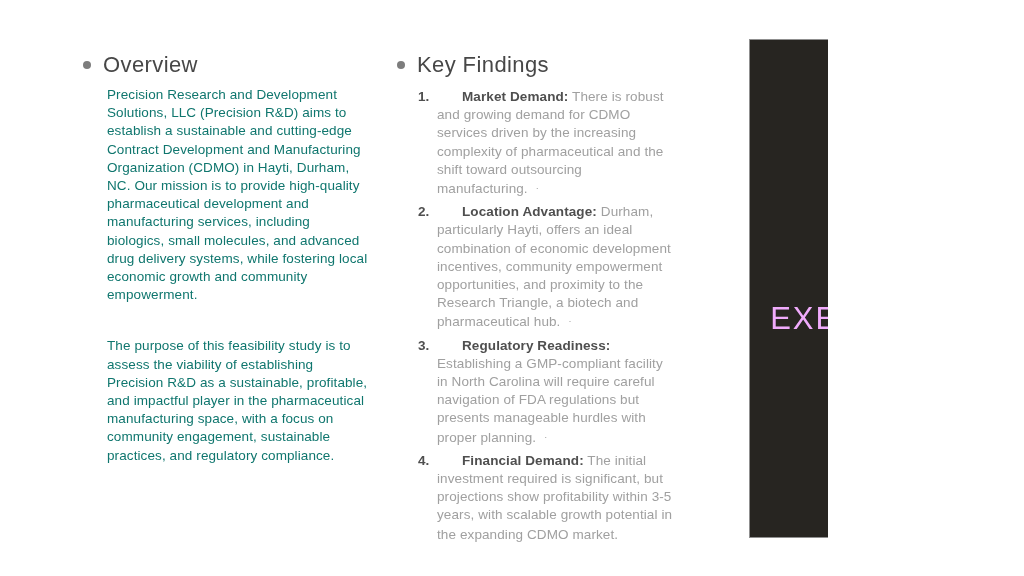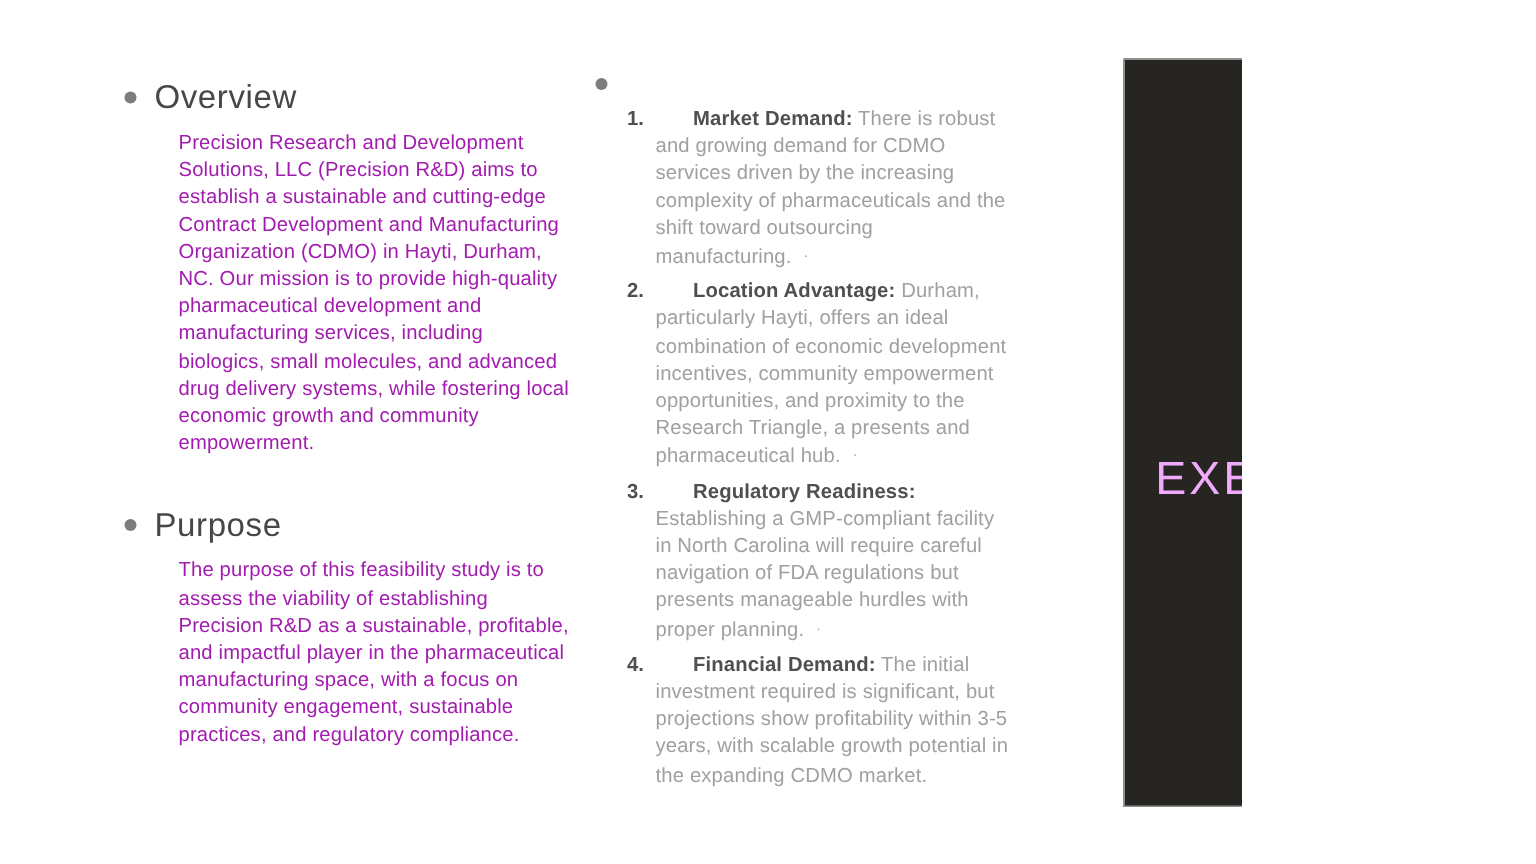--- a/index.html
+++ b/index.html
@@ -45,26 +45,26 @@
   }
   .section-title {
     font-size: 22px;
     font-weight: 300;
     color: #474747;
     letter-spacing: 0.4px;
     line-height: 26px;
   }
 
   .body-text {
-    margin-left: 36px;
+    margin-left: 24px;
     width: 264px;
     font-size: 13.5px;
     font-weight: 300;
     line-height: 18.2px;
-    color: #a21caf;
+    color: #0f766e;
     letter-spacing: 0.1px;
   }
 
   .section-purpose { margin-top: 33px; }
 
   
   .kf-list {
     margin-top: 10px;
     margin-left: 21px;
   }
@@ -152,45 +152,42 @@
 
     <div class="section">
       <div class="section-header">
         <span class="bullet"></span>
         <span class="section-title">Overview</span>
       </div>
       <div class="body-text">Precision Research and Development Solutions, LLC (Precision R&amp;D) aims to establish a sustainable and cutting-edge Contract Development and Manufacturing Organization (CDMO) in Hayti, Durham, NC. Our mission is to provide high-quality pharmaceutical development and manufacturing services, including biologics, small molecules, and advanced drug delivery systems, while fostering local economic growth and community empowerment.</div>
     </div>
 
     <div class="section section-purpose">
-      <div class="section-header">
-        <span class="bullet"></span>
-        <span class="section-title">Purpose</span>
-      </div>
       <div class="body-text">The purpose of this feasibility study is to assess the viability of establishing Precision R&amp;D as a sustainable, profitable, and impactful player in the pharmaceutical manufacturing space, with a focus on community engagement, sustainable practices, and regulatory compliance.</div>
     </div>
 
   </div>
 
   <div class="col-mid">
 
     <div class="section-header">
       <span class="bullet"></span>
+      <span class="section-title">Key Findings</span>
     </div>
 
     <div class="kf-list">
 
       <div class="kf-item">
         <span class="kf-num">1.</span>
-        <div class="kf-body"><span class="kf-label">Market Demand:</span> <span>There is robust and growing demand for CDMO services driven by the increasing complexity of pharmaceuticals and the shift toward outsourcing manufacturing.</span><span class="kf-mark">·</span></div>
+        <div class="kf-body"><span class="kf-label">Market Demand:</span> <span>There is robust and growing demand for CDMO services driven by the increasing complexity of pharmaceutical and the shift toward outsourcing manufacturing.</span><span class="kf-mark">·</span></div>
       </div>
 
       <div class="kf-item">
         <span class="kf-num">2.</span>
-        <div class="kf-body"><span class="kf-label">Location Advantage:</span> <span>Durham, particularly Hayti, offers an ideal combination of economic development incentives, community empowerment opportunities, and proximity to the Research Triangle, a presents and pharmaceutical hub.</span><span class="kf-mark">·</span></div>
+        <div class="kf-body"><span class="kf-label">Location Advantage:</span> <span>Durham, particularly Hayti, offers an ideal combination of economic development incentives, community empowerment opportunities, and proximity to the Research Triangle, a biotech and pharmaceutical hub.</span><span class="kf-mark">·</span></div>
       </div>
 
       <div class="kf-item">
         <span class="kf-num">3.</span>
         <div class="kf-body"><span class="kf-label">Regulatory Readiness:</span> <span>Establishing a GMP-compliant facility in North Carolina will require careful navigation of FDA regulations but presents manageable hurdles with proper planning.</span><span class="kf-mark">·</span></div>
       </div>
 
       <div class="kf-item">
         <span class="kf-num">4.</span>
         <div class="kf-body"><span class="kf-label">Financial Demand:</span> <span>The initial investment required is significant, but projections show profitability within 3-5 years, with scalable growth potential in the expanding CDMO market.</span><span class="kf-mark"></span></div>

